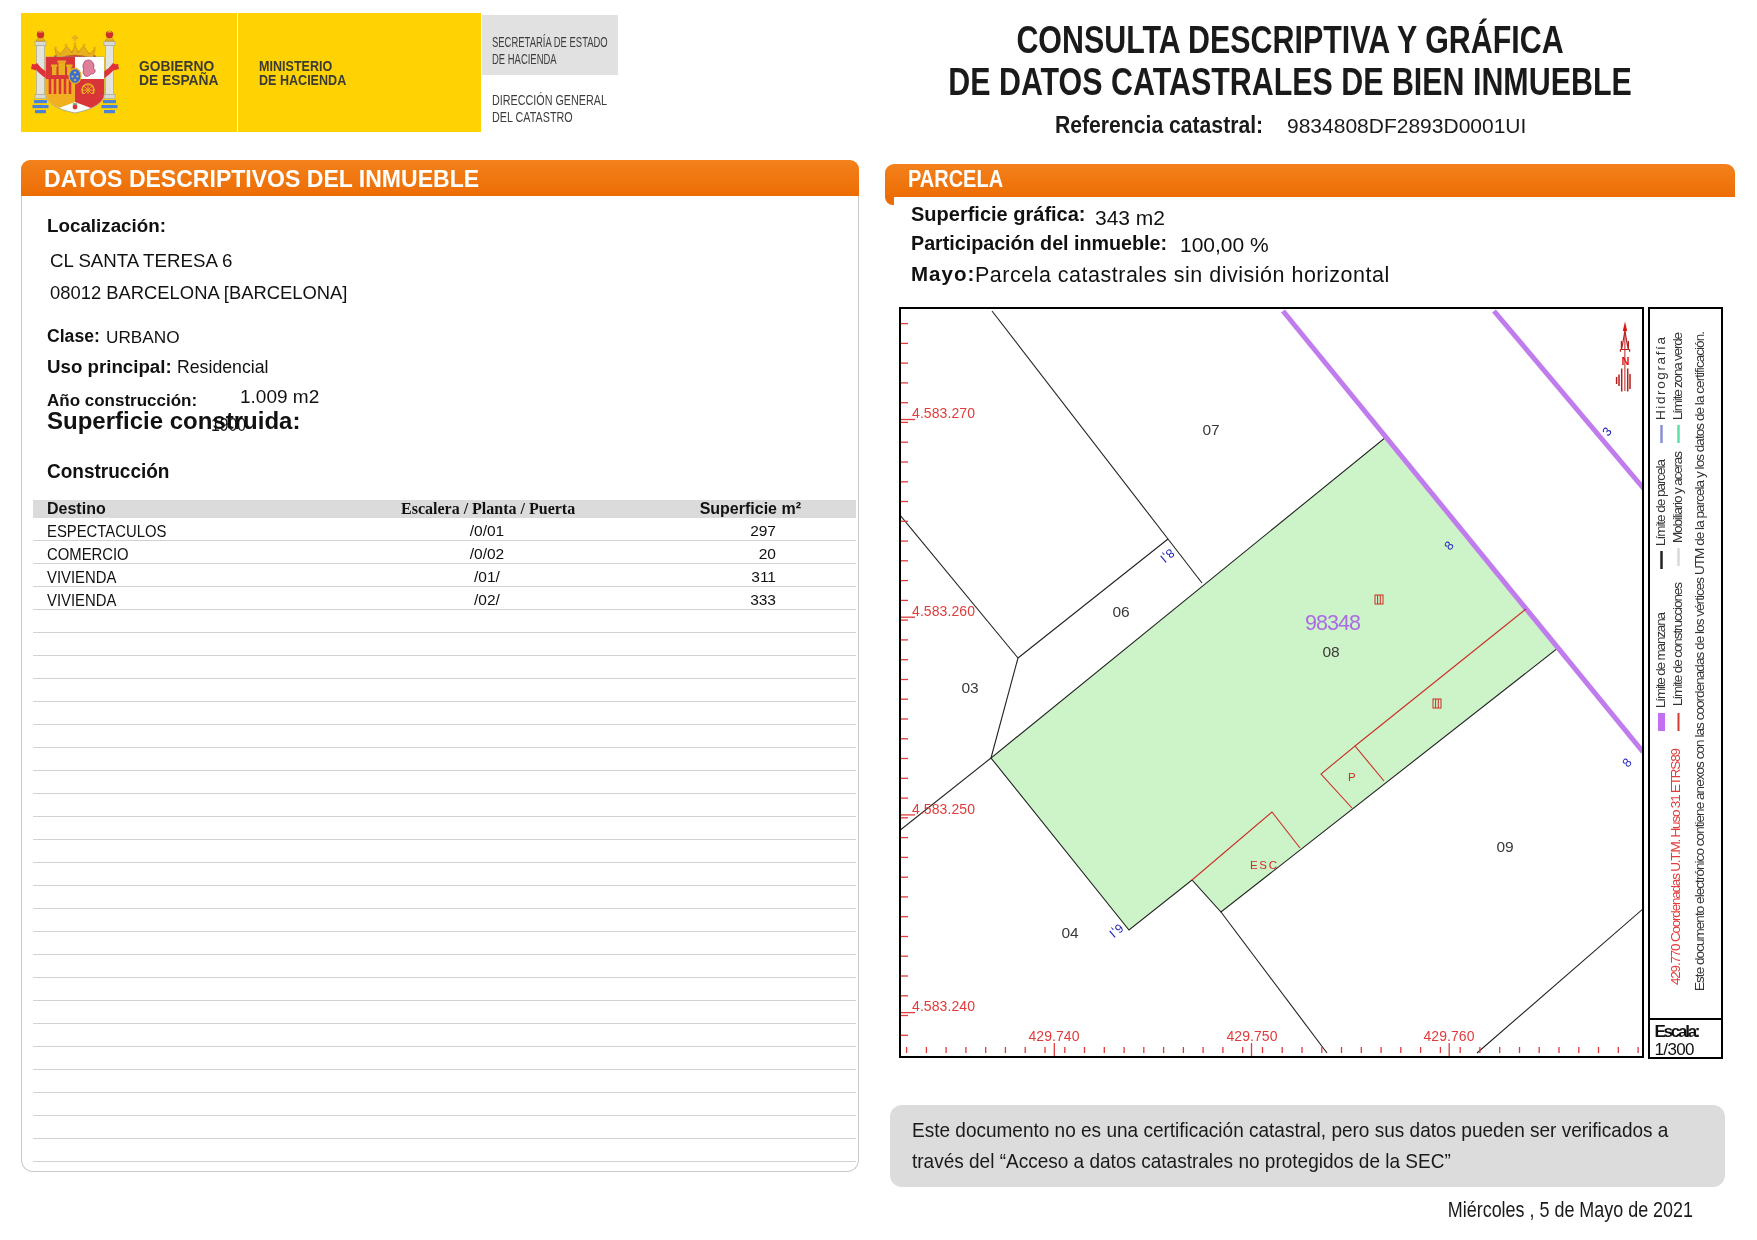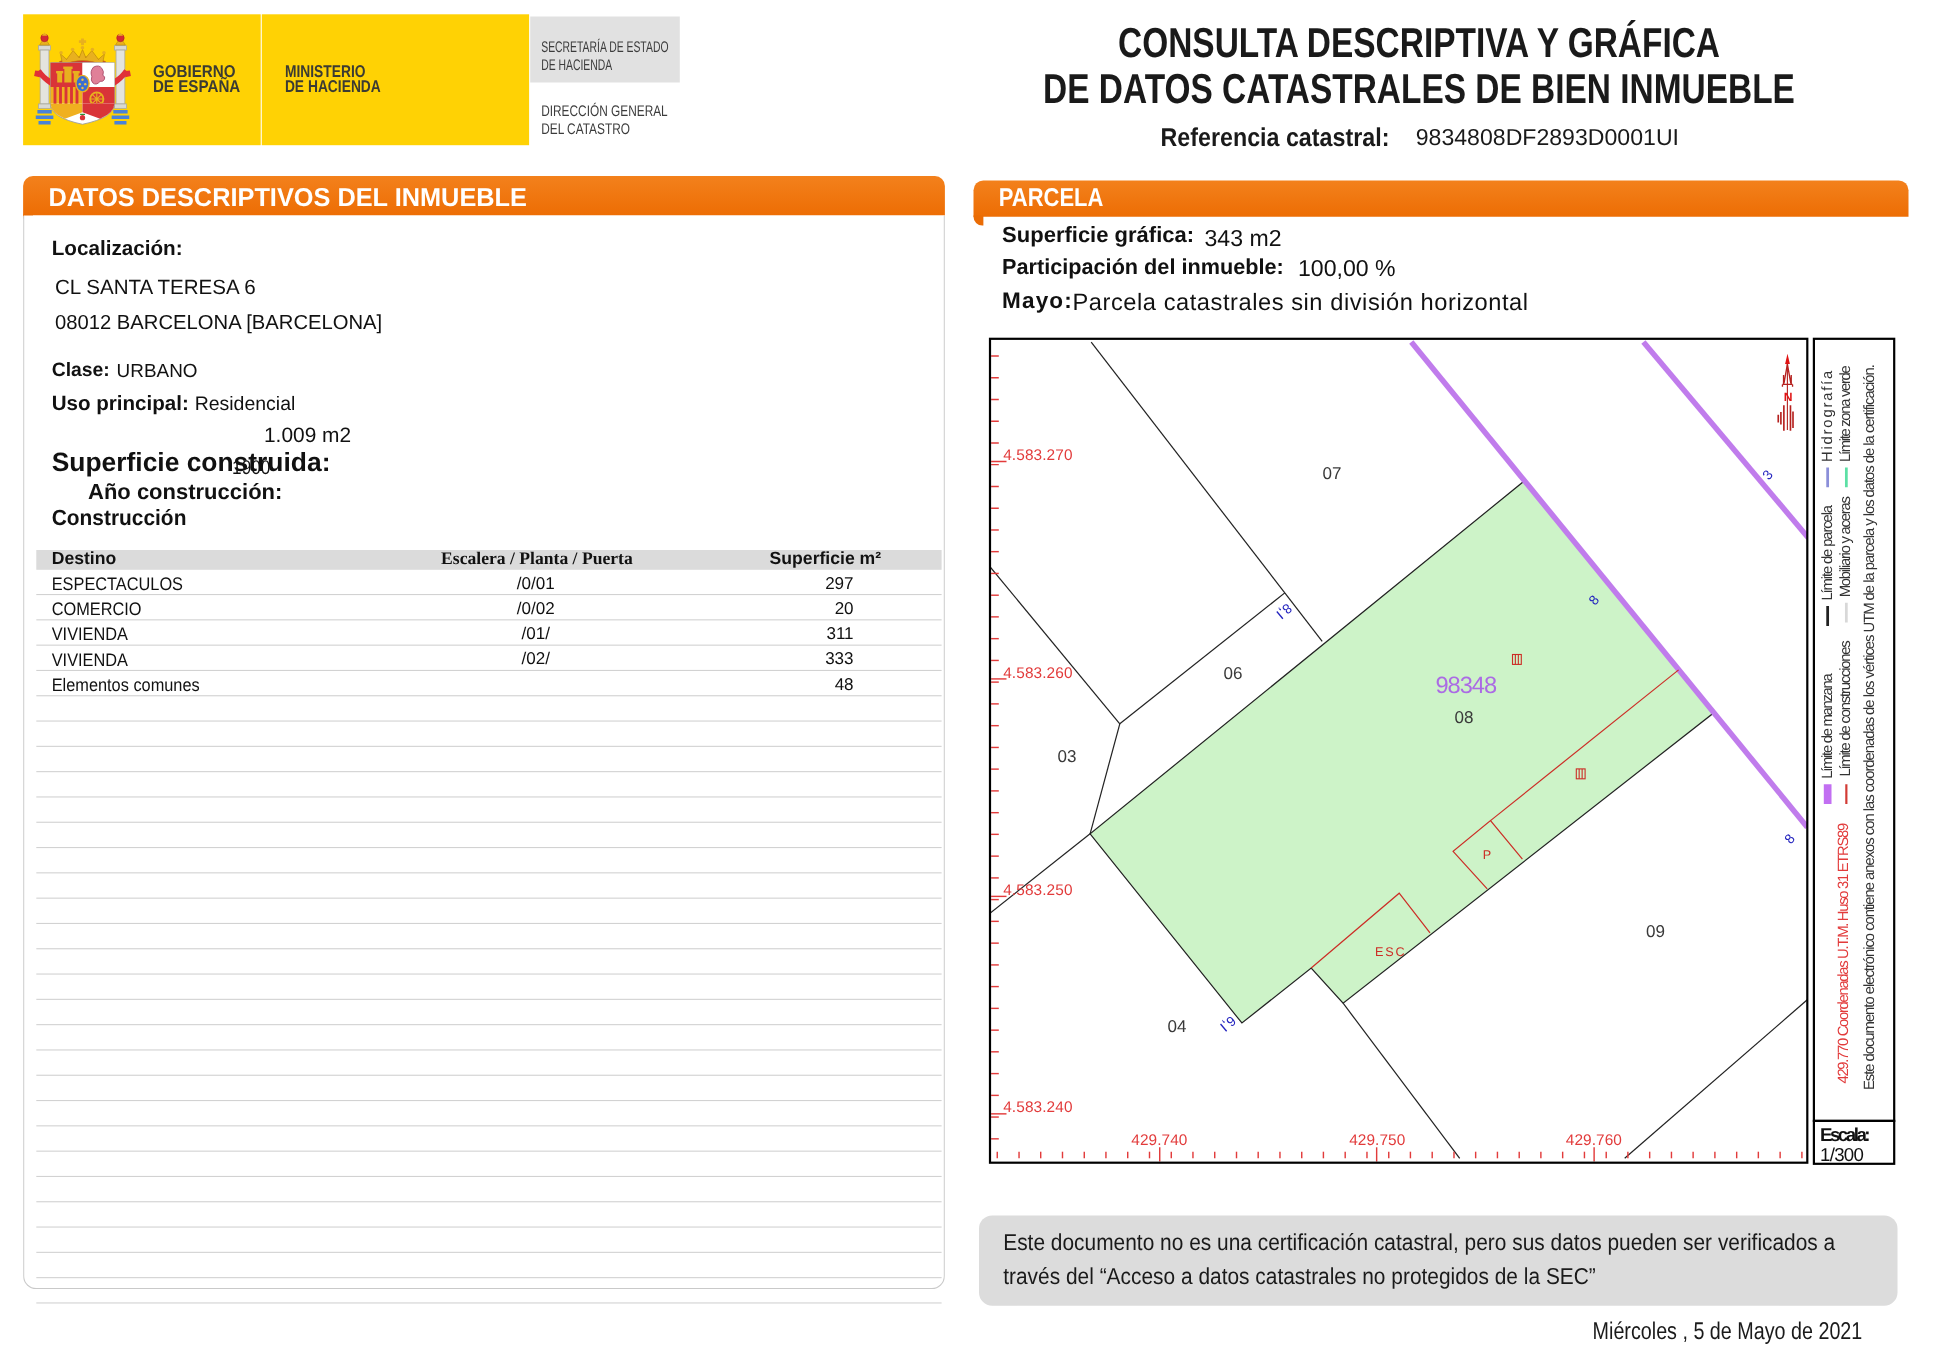--- a/index.html
+++ b/index.html
@@ -125,21 +125,21 @@
 <div id="claseval" class="abs sx" style="left:106px;top:326.6px;font-size:17.2px;">URBANO</div>
 
 <div id="uso" class="abs b sx" style="left:47px;top:356.4px;font-size:18.7px;">Uso principal:</div>
 
 <div id="usoval" class="abs sx" style="left:177px;top:356.8px;font-size:17.7px;">Residencial</div>
 
 <div id="supc" class="abs b sx" style="left:47px;top:407px;font-size:24px;">Superficie construida:</div>
 
 <div id="supcval" class="abs sx" style="left:240px;top:386.2px;font-size:19px;">1.009 m2</div>
 
-<div id="ano" class="abs b sx" style="left:47px;top:437px;font-size:20px;margin-left:33px;">Año construcción:</div>
+<div id="ano" class="abs b sx" style="left:47px;top:391px;font-size:17px;">Año construcción:</div>
 
 <div id="anoval" class="abs sx" style="left:211px;top:414.7px;font-size:18px;transform:scaleX(0.87);">1900</div>
 
 <div id="constr" class="abs b sx" style="left:47px;top:460.4px;font-size:20px;transform:scaleX(0.95);">Construcción</div>
 
 <div class="abs" style="left:33px;top:480px;width:823px;margin-top:20px;">
 
   <div style="background:#DBDBDB;height:18px;position:relative;font-weight:bold;font-size:16px;">
     <span style="position:absolute;left:14px;top:0px;">Destino</span>
     <span style="position:absolute;left:368px;top:0px;width:234px;font-family:Liberation Serif, serif;">Escalera / Planta / Puerta</span>
@@ -158,24 +158,20 @@
       </div>
   <div style="position:relative;height:22px;border-bottom:1px solid #d2d2d2;font-size:16.5px;">
         <span style="position:absolute;left:14px;top:4px;transform:scaleX(0.9);transform-origin:0 0;">VIVIENDA</span>
         <span style="position:absolute;left:337px;top:4px;width:234px;text-align:center;font-size:15.5px;">/01/</span>
         <span style="position:absolute;left:618px;top:4px;width:125px;text-align:right;font-size:15.5px;">311</span>
       </div>
   <div style="position:relative;height:22px;border-bottom:1px solid #d2d2d2;font-size:16.5px;">
         <span style="position:absolute;left:14px;top:4px;transform:scaleX(0.9);transform-origin:0 0;">VIVIENDA</span>
         <span style="position:absolute;left:337px;top:4px;width:234px;text-align:center;font-size:15.5px;">/02/</span>
         <span style="position:absolute;left:618px;top:4px;width:125px;text-align:right;font-size:15.5px;">333</span>
-      </div>
-  <div style="position:relative;height:22px;border-bottom:1px solid #d2d2d2;font-size:16.5px;">
-        <span style="position:absolute;left:14px;top:4px;transform:scaleX(0.9);transform-origin:0 0;">Elementos comunes</span>
-        <span style="position:absolute;left:618px;top:4px;width:125px;text-align:right;font-size:15.5px;">48</span>
       </div>
   <div style="position:relative;height:22px;border-bottom:1px solid #d2d2d2;font-size:16.5px;"></div>
   <div style="position:relative;height:22px;border-bottom:1px solid #d2d2d2;font-size:16.5px;"></div>
   <div style="position:relative;height:22px;border-bottom:1px solid #d2d2d2;font-size:16.5px;"></div>
   <div style="position:relative;height:22px;border-bottom:1px solid #d2d2d2;font-size:16.5px;"></div>
   <div style="position:relative;height:22px;border-bottom:1px solid #d2d2d2;font-size:16.5px;"></div>
   <div style="position:relative;height:22px;border-bottom:1px solid #d2d2d2;font-size:16.5px;"></div>
   <div style="position:relative;height:22px;border-bottom:1px solid #d2d2d2;font-size:16.5px;"></div>
   <div style="position:relative;height:22px;border-bottom:1px solid #d2d2d2;font-size:16.5px;"></div>
   <div style="position:relative;height:22px;border-bottom:1px solid #d2d2d2;font-size:16.5px;"></div>

